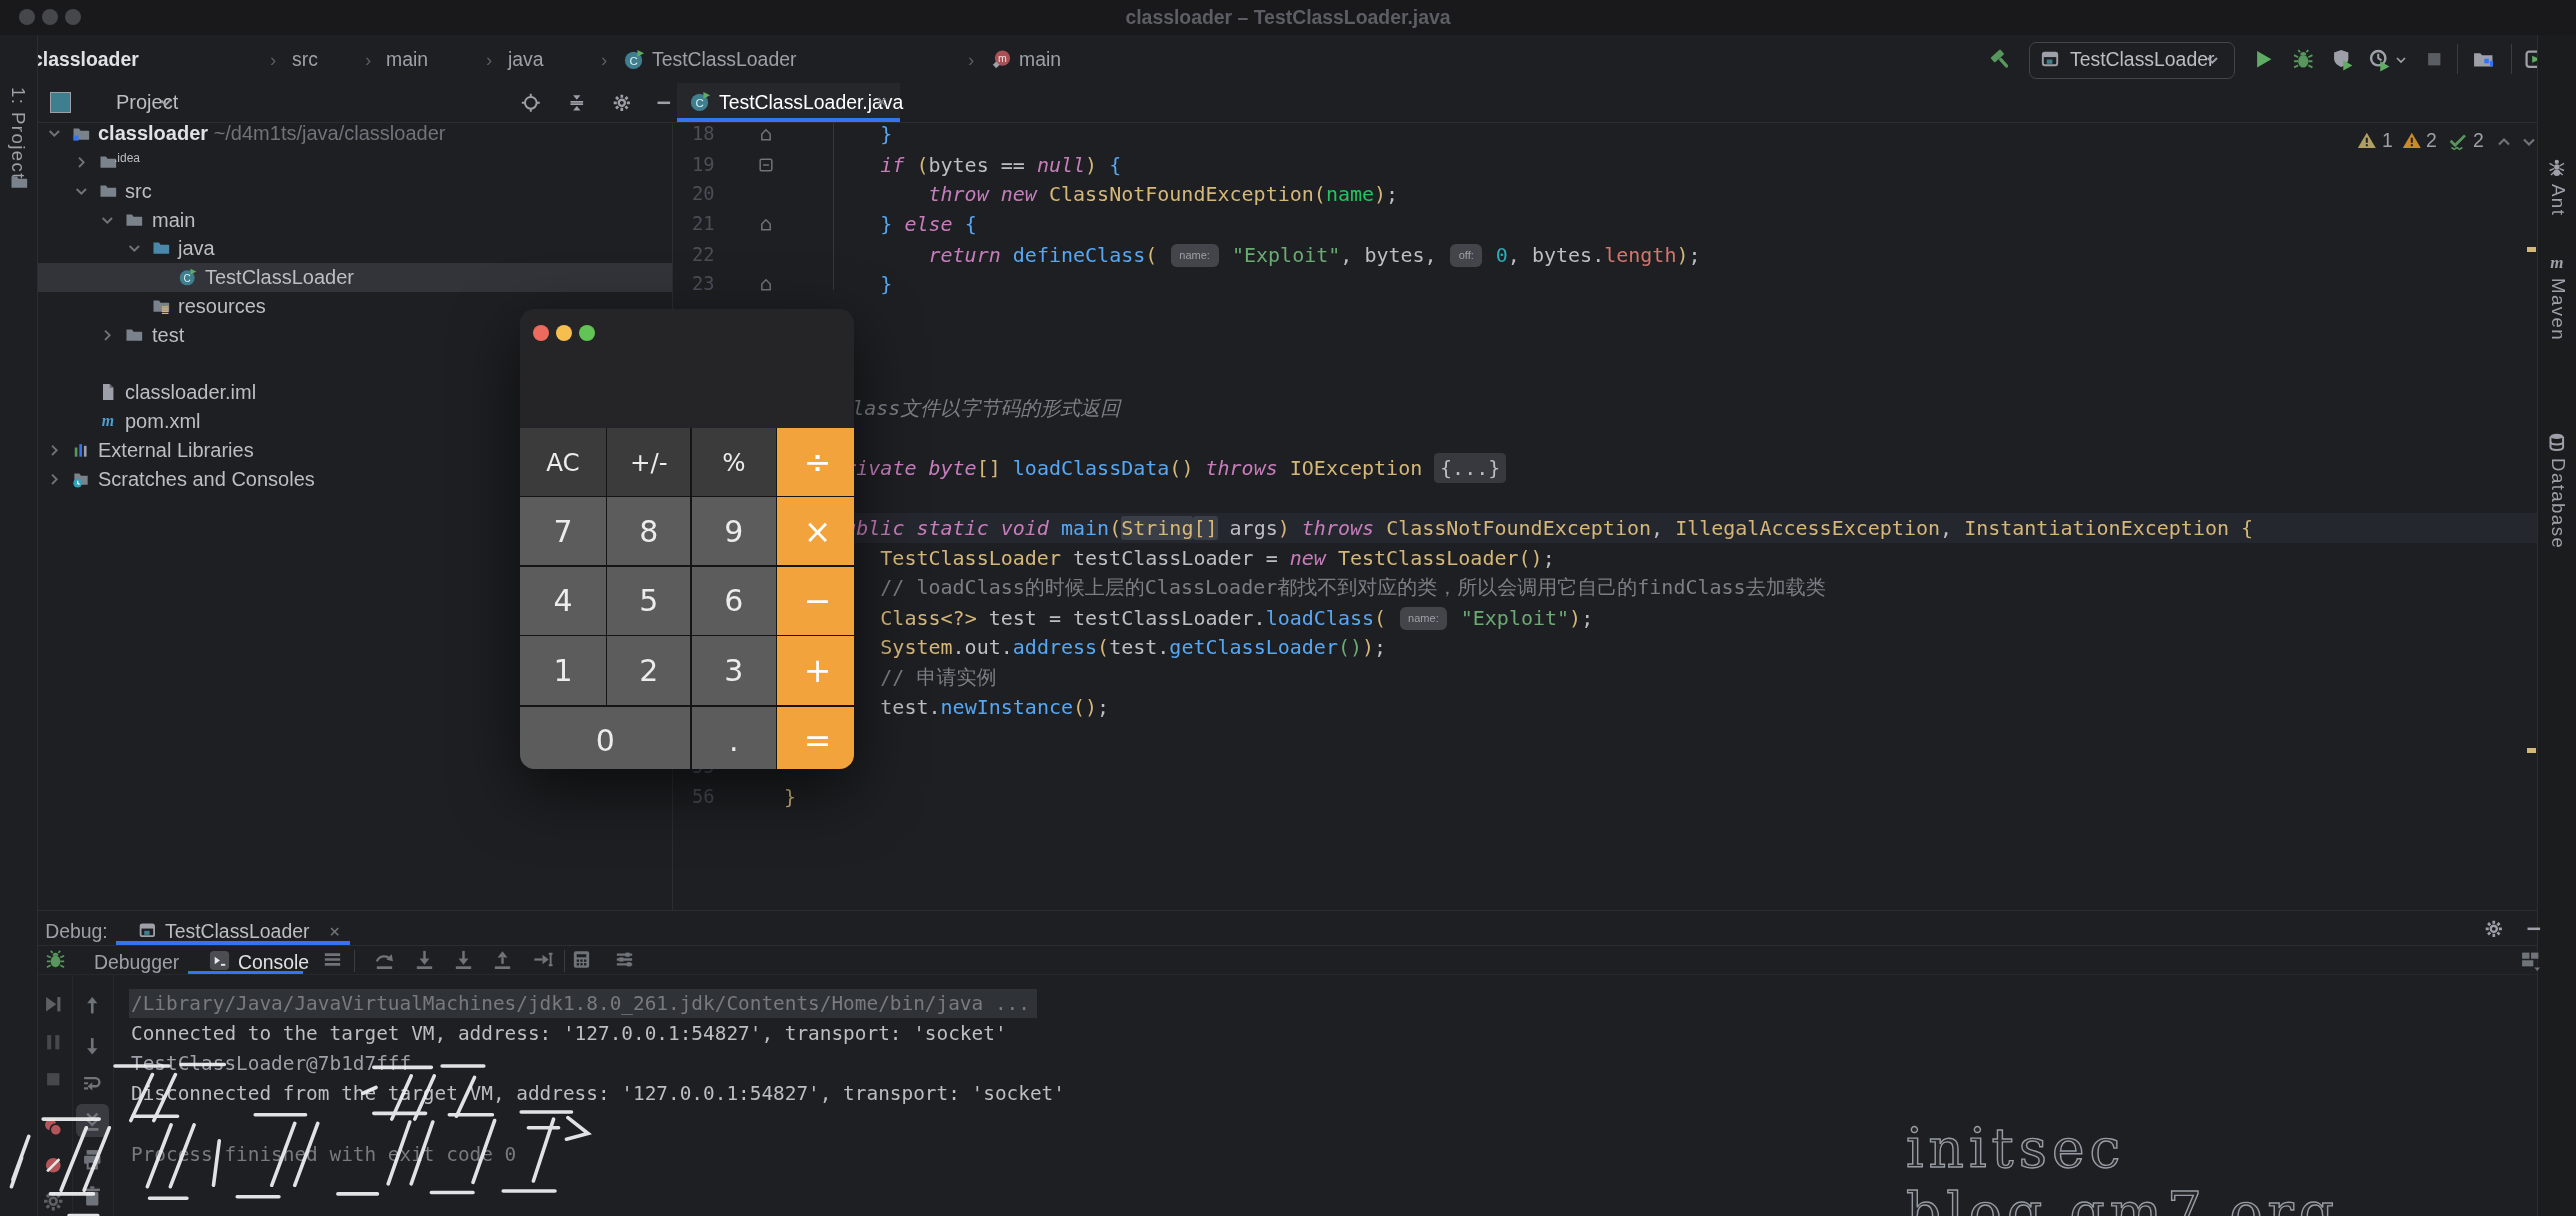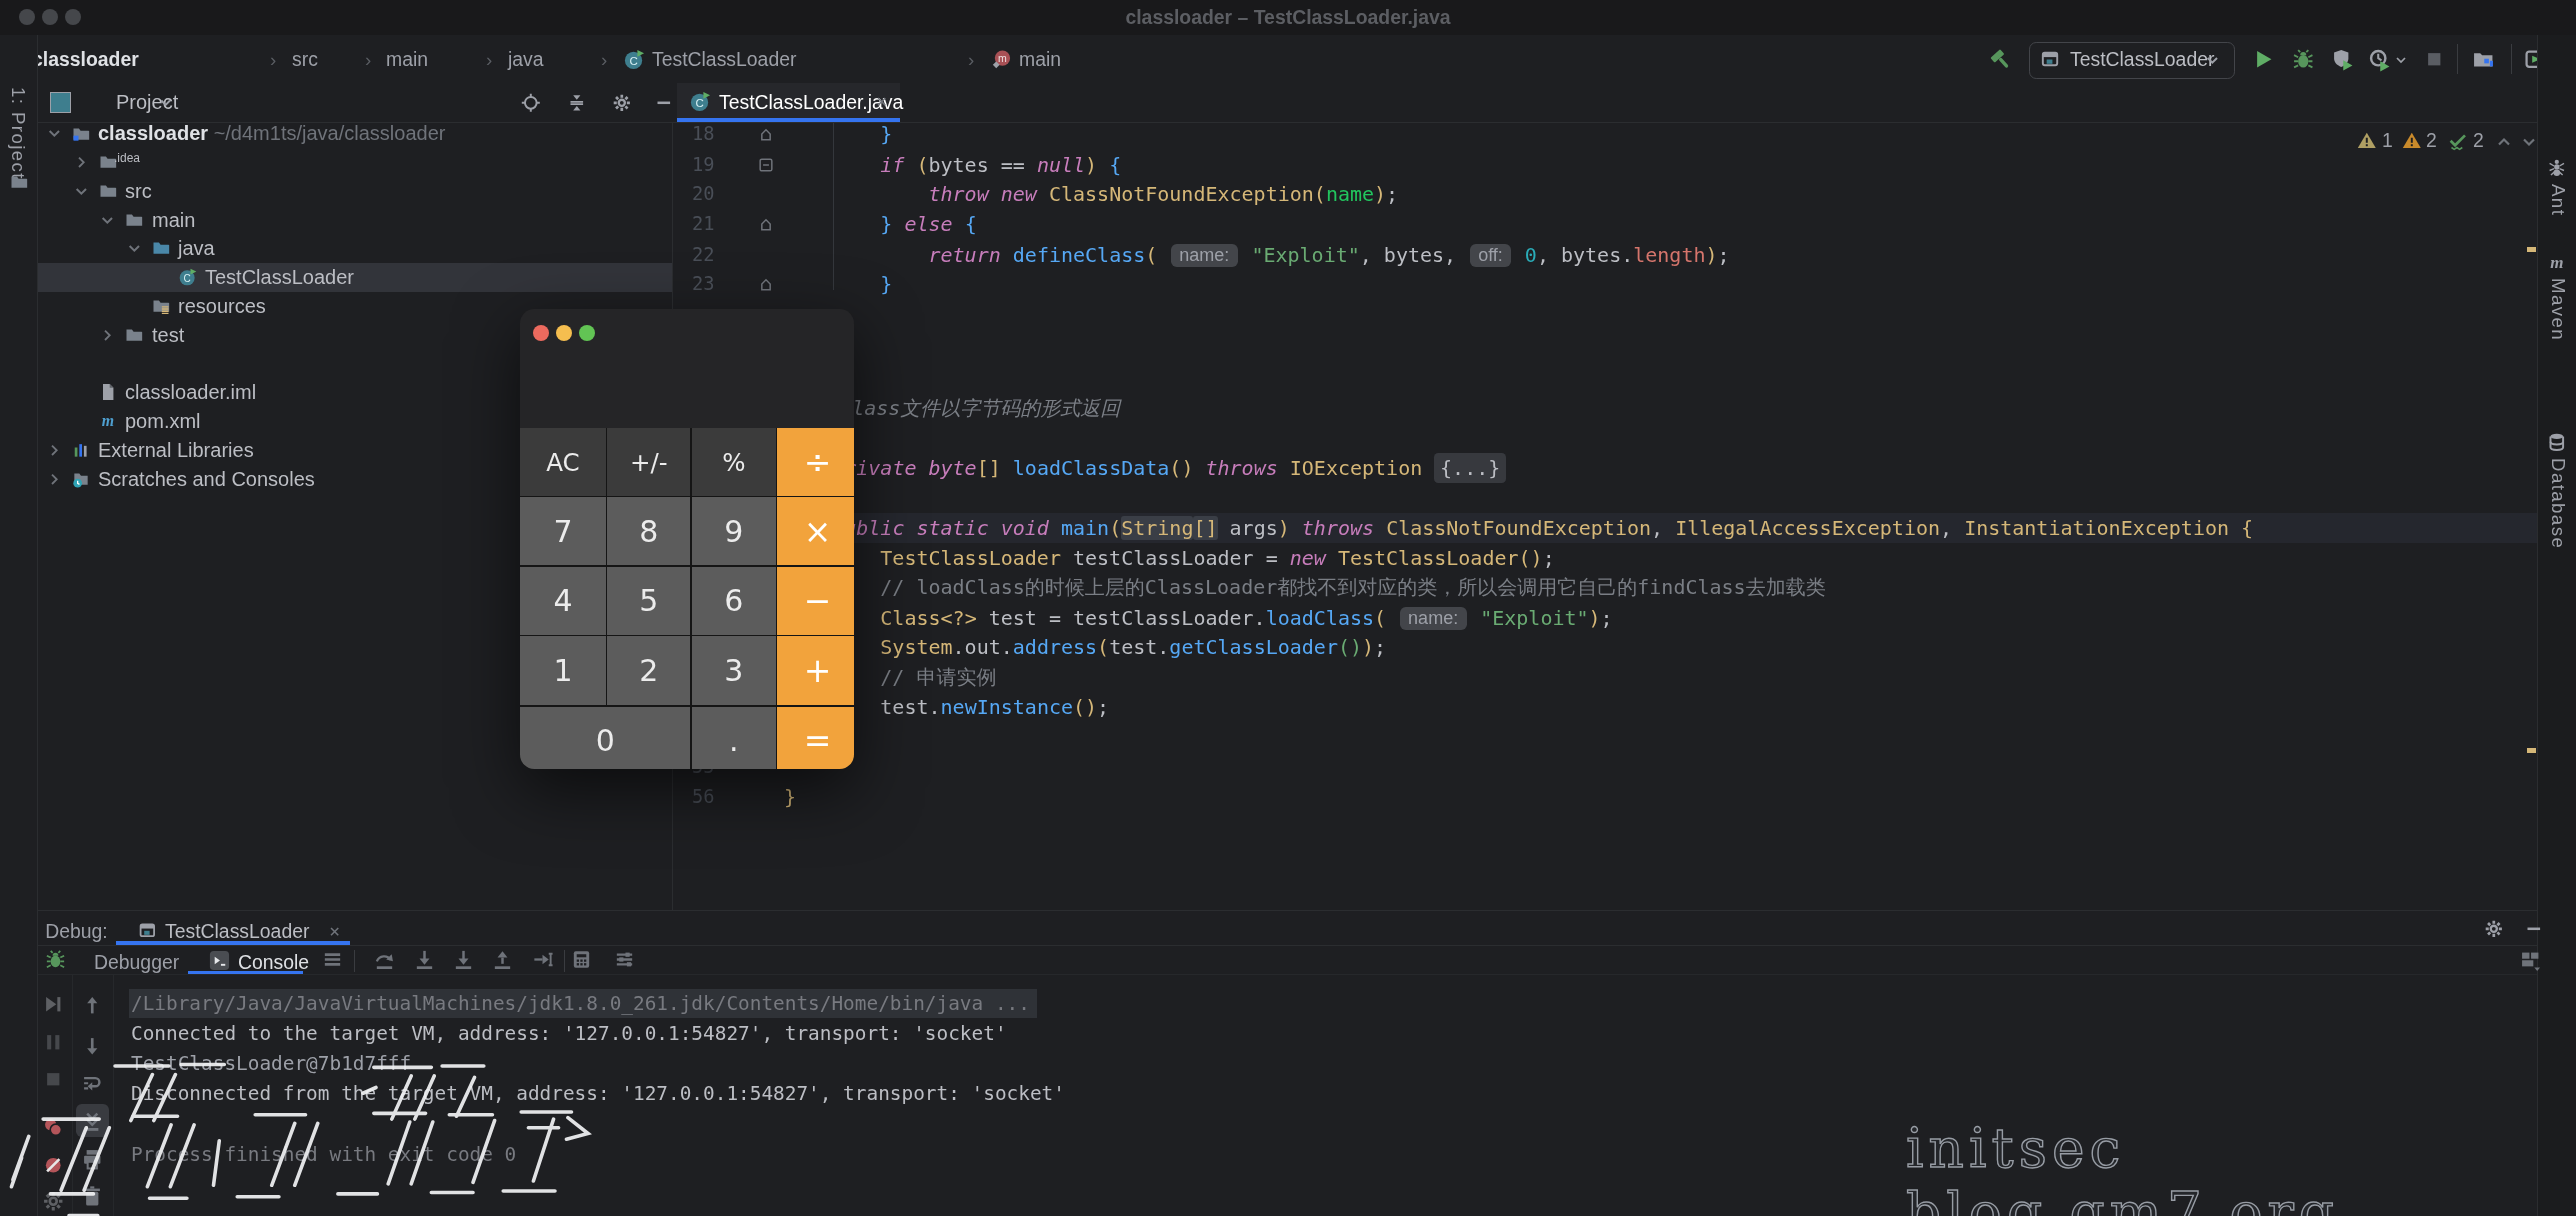--- a/index.html
+++ b/index.html
@@ -24,21 +24,21 @@
             font-size:20px;line-height:30px;height:30px;}
   .gut{position:absolute;width:50px;text-align:right;font-family:"DejaVu Sans Mono","Liberation Mono",monospace;
        font-size:18.7px;line-height:30px;color:#494E57;}
   .kw{color:#C77DBB;font-style:italic;}
   .cls{color:#D5B778;}  .mtd{color:#56A8F5;}  .str{color:#6AAB73;}
   .num{color:#2AACB8;}  .fld{color:#D5756C;}  .prm{color:#22c55e;}
   .par{color:#D5B778;}  .par2{color:#6AAB73;} .brace{color:#56A8F5;}
   .txt{color:#BCBEC4;}  .cmt{color:#7A7E85;}  .doc{color:#7A7E85;font-style:italic;}
   .box{background:#3A3E46;border-radius:2.9px;}
   .chip{display:inline-block;background:#43454A;color:#9DA0A8;border-radius:5.8px;padding:0px 8.6px;
-        font-size:18px;font-family:"Liberation Sans",sans-serif;line-height:23px;vertical-align:middle;margin:0 1.4px 2.9px 1.4px;}
+        font-size:11px;font-family:"Liberation Sans",sans-serif;line-height:23px;vertical-align:middle;margin:0 1.4px 2.9px 1.4px;}
   .foldchip{display:inline-block;background:#37393E;color:#BCBEC4;border-radius:4.3px;padding:0 5.8px;}
   #calc{left:520px;top:309px;width:334px;height:460px;border-radius:14.4px;overflow:hidden;
         box-shadow:0 21.6px 65px rgba(0,0,0,.6);background:#252527;z-index:40;}
   #calc-display{position:absolute;right:24.5px;top:338px;font-size:69px;font-weight:200;color:#F2F2F2;
                 font-family:"DejaVu Sans","Liberation Sans",sans-serif;}
   #calc-grid{position:absolute;left:0;top:119px;width:334px;height:342px;background:#151515;
              display:grid;grid-template-columns:86px 83px 84px 81px;grid-template-rows:68px 68px 68px 69px 68px;grid-gap:1.4px;}
   .cbtn{display:flex;align-items:center;justify-content:center;color:#ECECEC;
         font-family:"DejaVu Sans","Liberation Sans",sans-serif;}
   .cbtn.fn{background:#3B3B3B;font-size:24.5px;}

